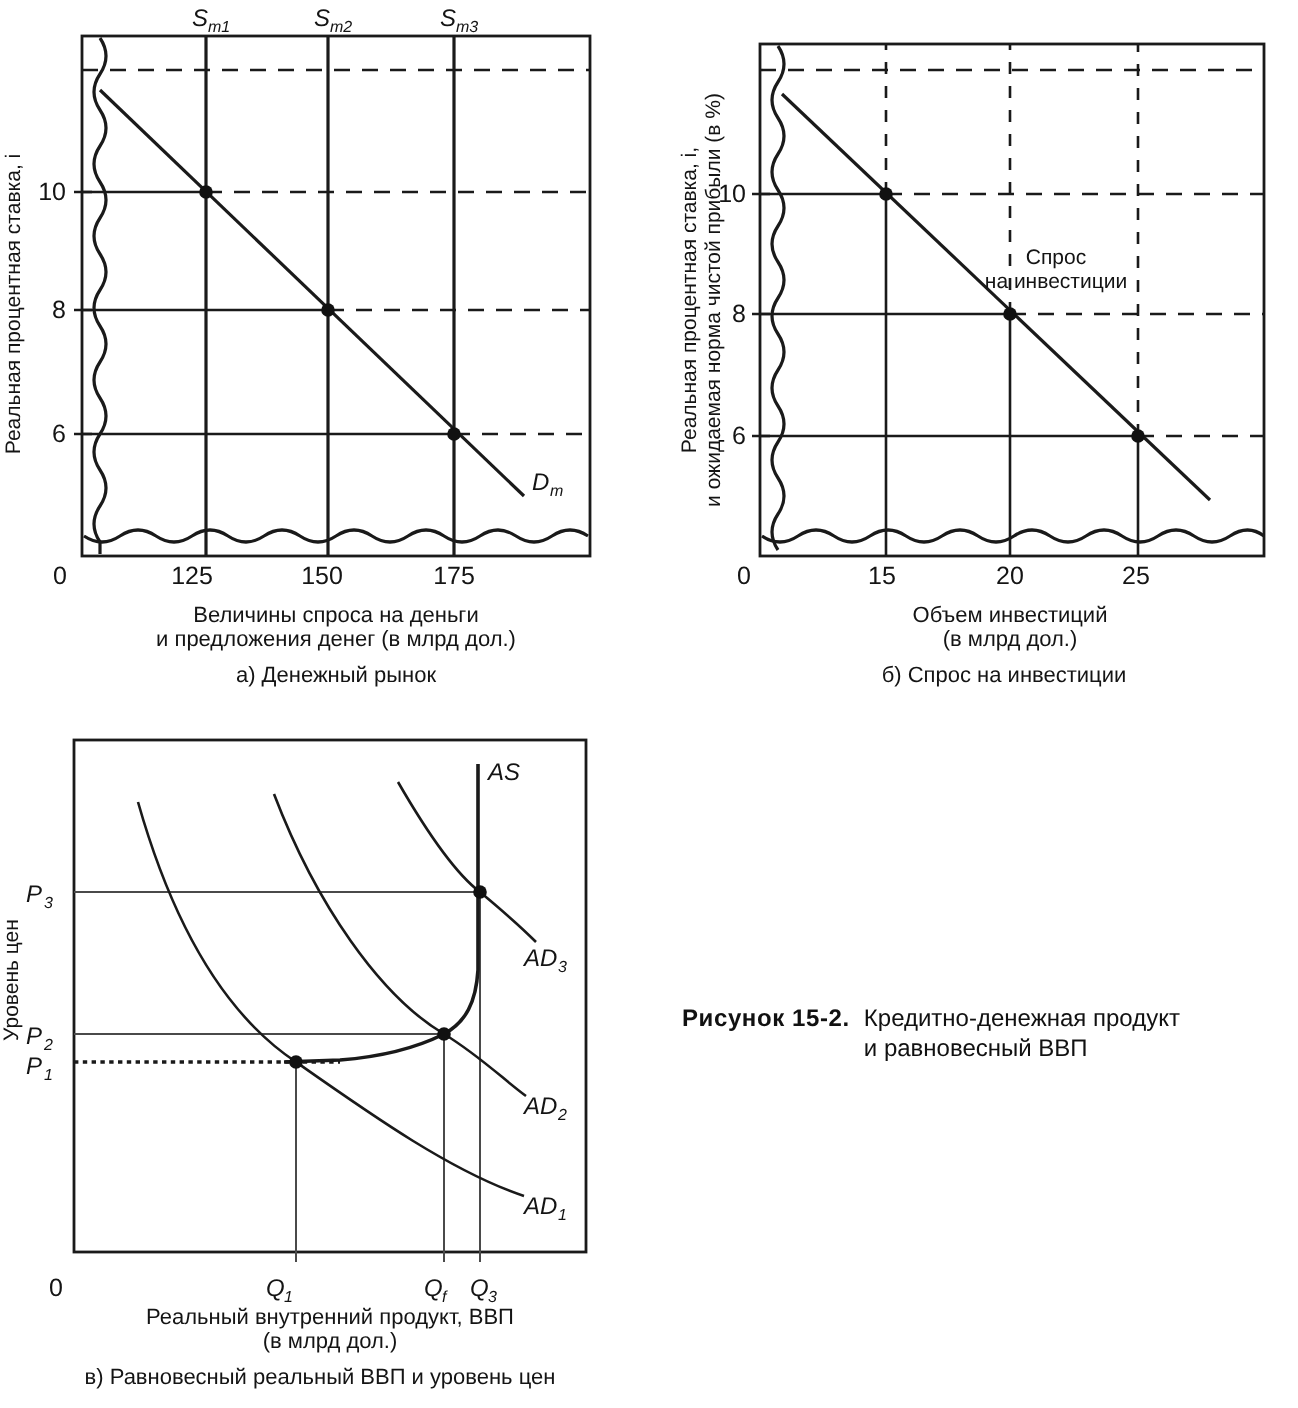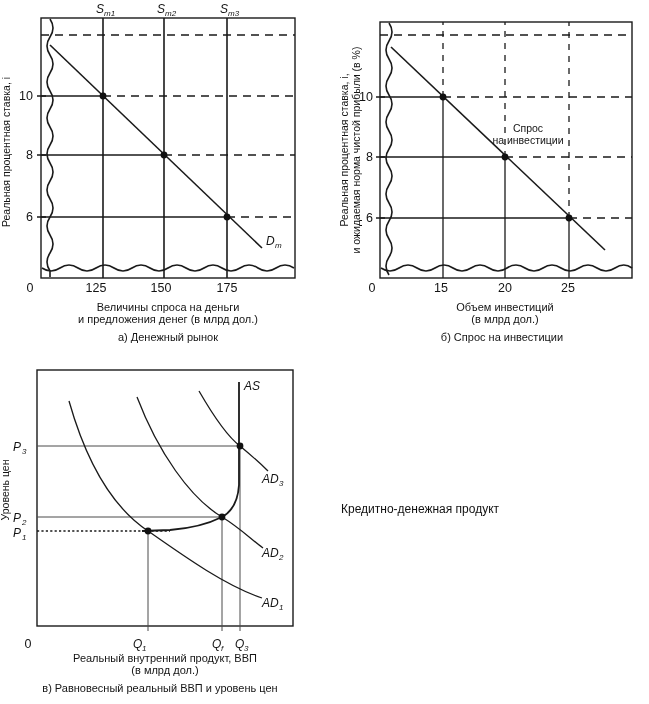--- a/index.html
+++ b/index.html
@@ -149,18 +149,20 @@
     <text class="sub" x="221" y="651">f</text>
     <text class="main-lab" x="235" y="648">Q</text>
     <text class="sub" x="244" y="651">3</text>
 
     <text class="cap" x="165" y="662" text-anchor="middle">Реальный внутренний продукт, ВВП</text>
     <text class="cap" x="165" y="674" text-anchor="middle">(в млрд дол.)</text>
     <text class="cap" x="160" y="692" text-anchor="middle">в) Равновесный реальный ВВП и уровень цен</text>
   </svg>
 
   <div class="fig-caption">
+    <span class="lbl">Рисунок 15-2.</span>
     <span class="lines">
       <span>Кредитно-денежная продукт</span>
+      <span>и равновесный ВВП</span>
     </span>
   </div>
 
 </div>
 
 </body></html>

